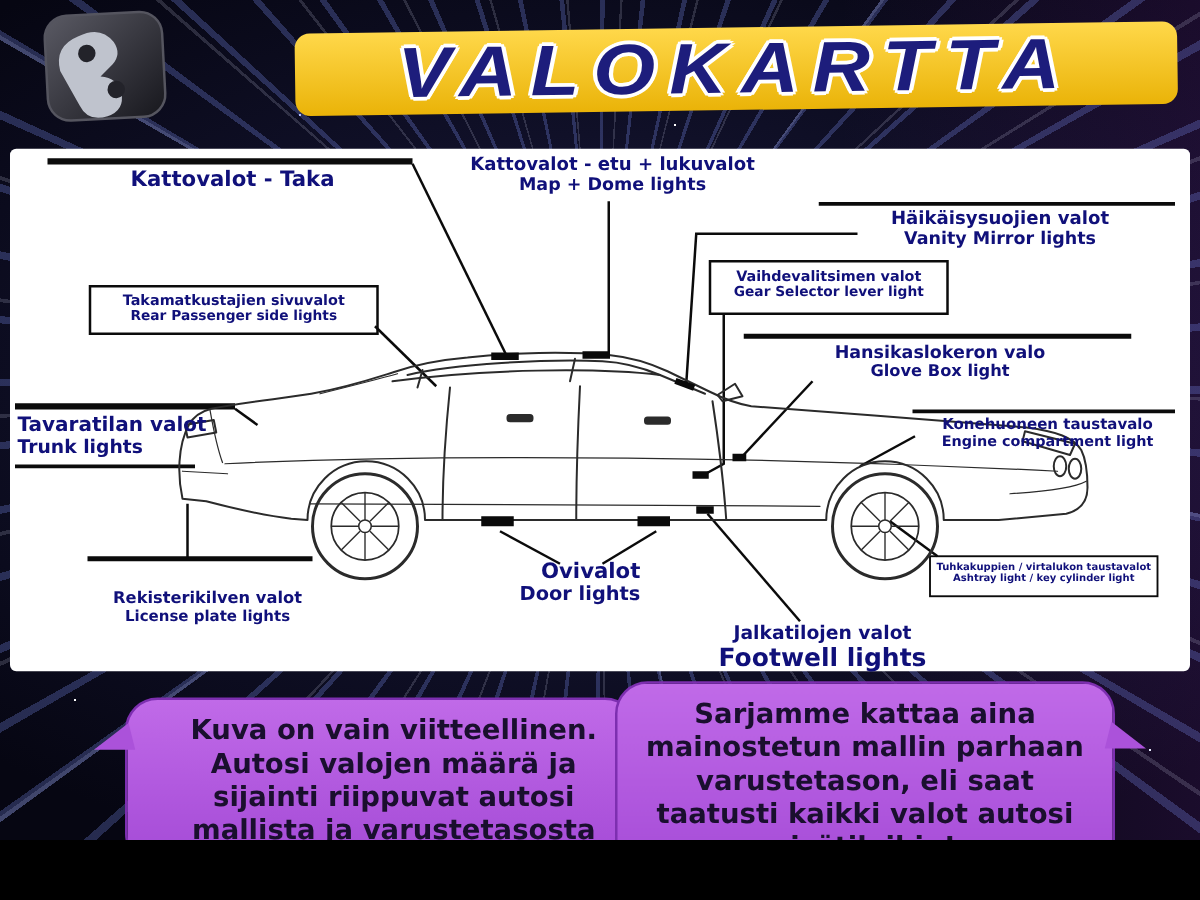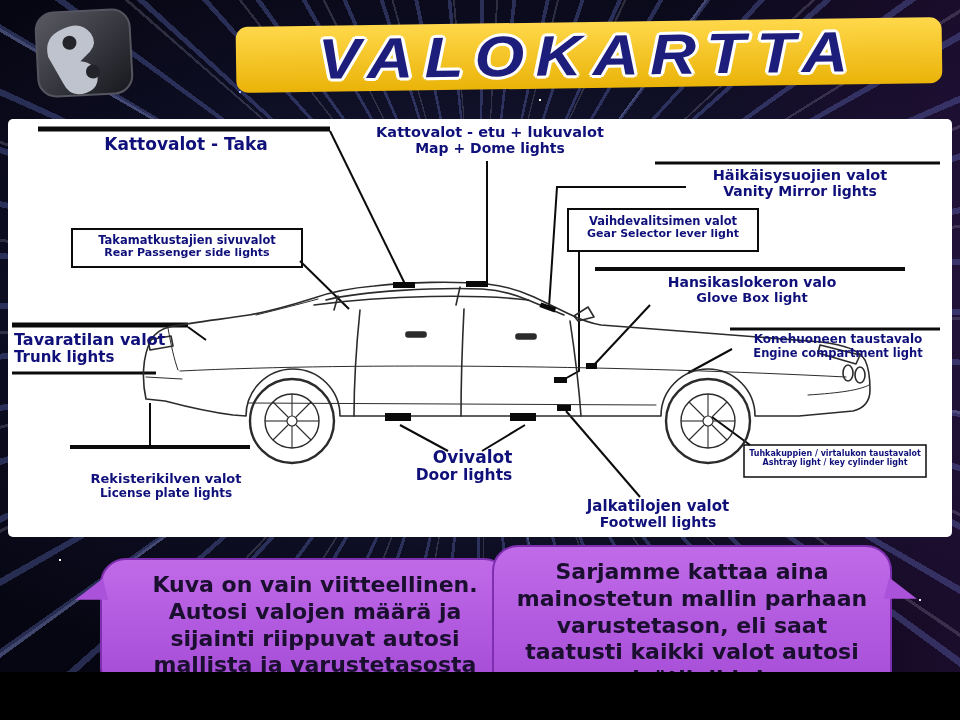--- a/index.html
+++ b/index.html
@@ -87,21 +87,21 @@
   #lbl-engine .en{font-size:11.5px;}
   #lbl-rear-side{left:179px;top:115px;font-size:11.5px;}
   #lbl-rear-side .en{font-size:11px;}
   #lbl-trunk{left:6px;top:212px;font-size:16px;}
   #lbl-trunk .en{font-size:15px;}
   #lbl-license{left:158px;top:333px;font-size:13px;margin-top:20px;}
   #lbl-license .en{font-size:12px;}
   #lbl-door{left:456px;top:329px;font-size:17px;text-align:right;}
   #lbl-door .en{font-size:15.5px;}
   #lbl-footwell{left:650px;top:379px;font-size:15px;}
-  #lbl-footwell .en{font-size:14px;}
+  #lbl-footwell .en{font-size:20px;}
   #lbl-ashtray{left:827px;top:330px;font-size:8px;}
   #lbl-ashtray .en{font-size:8px;}
   #bubble-left{left:100px;top:558px;width:362px;padding-left:32px;}
   #bubble-right{left:492px;top:545px;width:372px;}
 </style>
 </head>
 <body>
 
 <div id="stage">
   <div id="bg"></div>

